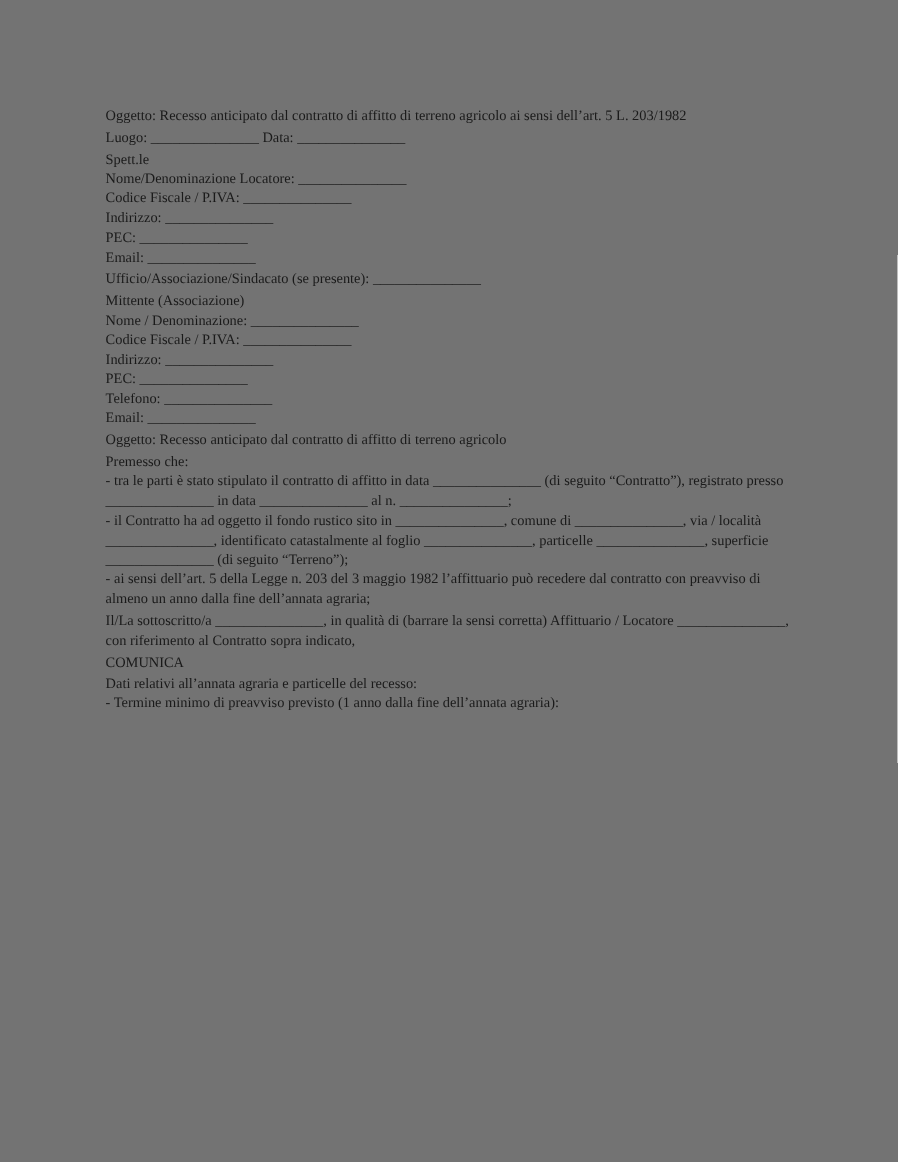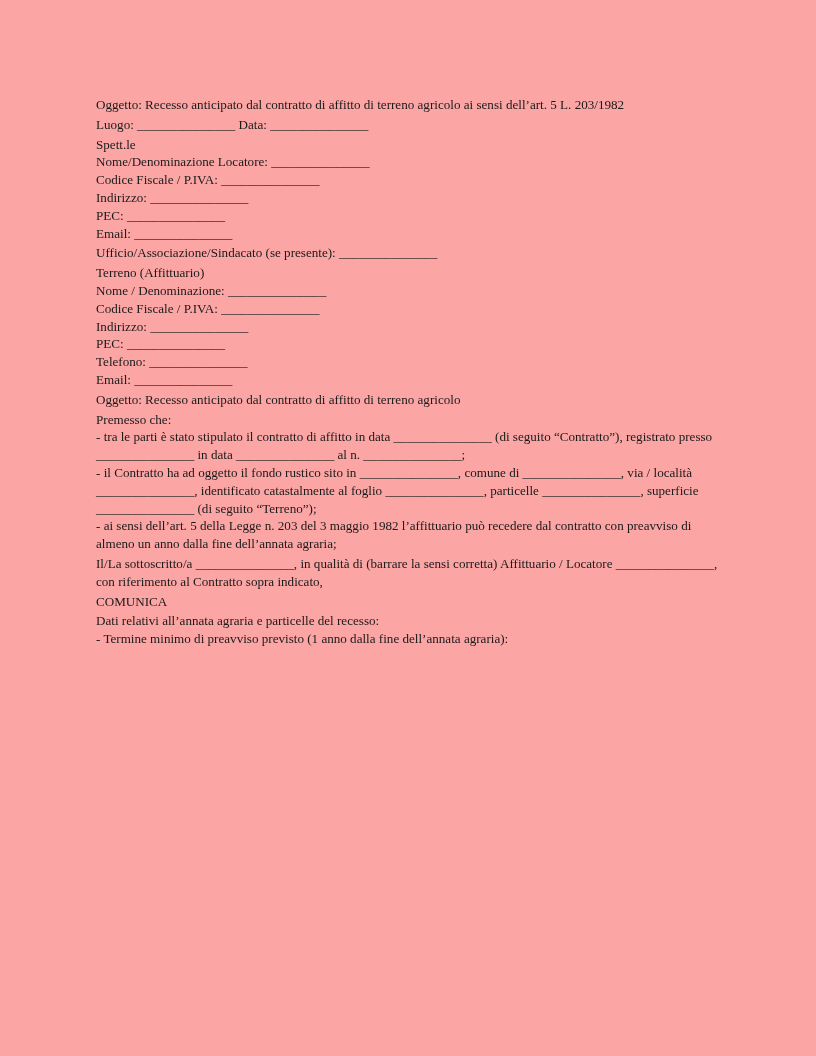--- a/index.html
+++ b/index.html
@@ -10,21 +10,21 @@
   }
   body {
     font-family: "Liberation Serif", "DejaVu Serif", serif;
     color: #1a1a1a;
   }
   .page {
     position: relative;
     width: 816px;
     height: 1056px;
     margin: 0 auto;
-    background: #fca5a5;
+    background: #737373;
     box-sizing: border-box;
     overflow: hidden;
   }
   .doc-body {
     position: absolute;
     left: 96px;
     top: 96px;
     width: 625px;
     font-size: 13.1px;
     line-height: 17.8px;
@@ -47,20 +47,20 @@
 </style>
 </head>
 <body>
 
 <div class="page">
   <div class="doc-body">
       <p class="para"><span class="line">Oggetto: Recesso anticipato dal contratto di affitto di terreno agricolo ai sensi dell’art. 5 L. 203/1982</span></p>
       <p class="para"><span class="line">Luogo: _______________ Data: _______________</span></p>
       <p class="para"><span class="line">Spett.le</span><span class="line">Nome/Denominazione Locatore: _______________</span><span class="line">Codice Fiscale / P.IVA: _______________</span><span class="line">Indirizzo: _______________</span><span class="line">PEC: _______________</span><span class="line">Email: _______________</span></p>
       <p class="para"><span class="line">Ufficio/Associazione/Sindacato (se presente): _______________</span></p>
-      <p class="para"><span class="line">Terreno (Affittuario)</span><span class="line">Nome / Denominazione: _______________</span><span class="line">Codice Fiscale / P.IVA: _______________</span><span class="line">Indirizzo: _______________</span><span class="line">PEC: _______________</span><span class="line">Telefono: _______________</span><span class="line">Email: _______________</span></p>
+      <p class="para"><span class="line">Mittente (Associazione)</span><span class="line">Nome / Denominazione: _______________</span><span class="line">Codice Fiscale / P.IVA: _______________</span><span class="line">Indirizzo: _______________</span><span class="line">PEC: _______________</span><span class="line">Telefono: _______________</span><span class="line">Email: _______________</span></p>
       <p class="para"><span class="line">Oggetto: Recesso anticipato dal contratto di affitto di terreno agricolo</span></p>
       <p class="para"><span class="line">Premesso che:</span><span class="line">- tra le parti è stato stipulato il contratto di affitto in data _______________ (di seguito “Contratto”), registrato presso _______________ in data _______________ al n. _______________;</span><span class="line">- il Contratto ha ad oggetto il fondo rustico sito in _______________, comune di _______________, via / località _______________, identificato catastalmente al foglio _______________, particelle _______________, superficie _______________ (di seguito “Terreno”);</span><span class="line">- ai sensi dell’art. 5 della Legge n. 203 del 3 maggio 1982 l’affittuario può recedere dal contratto con preavviso di almeno un anno dalla fine dell’annata agraria;</span></p>
       <p class="para"><span class="line">Il/La sottoscritto/a _______________, in qualità di (barrare la sensi corretta) Affittuario / Locatore _______________, con riferimento al Contratto sopra indicato,</span></p>
       <p class="para"><span class="line">COMUNICA</span></p>
       <p class="para"><span class="line">Dati relativi all’annata agraria e particelle del recesso:</span><span class="line">- Termine minimo di preavviso previsto (1 anno dalla fine dell’annata agraria):</span></p>
     </div>
 </div>
 
 </body></html>

